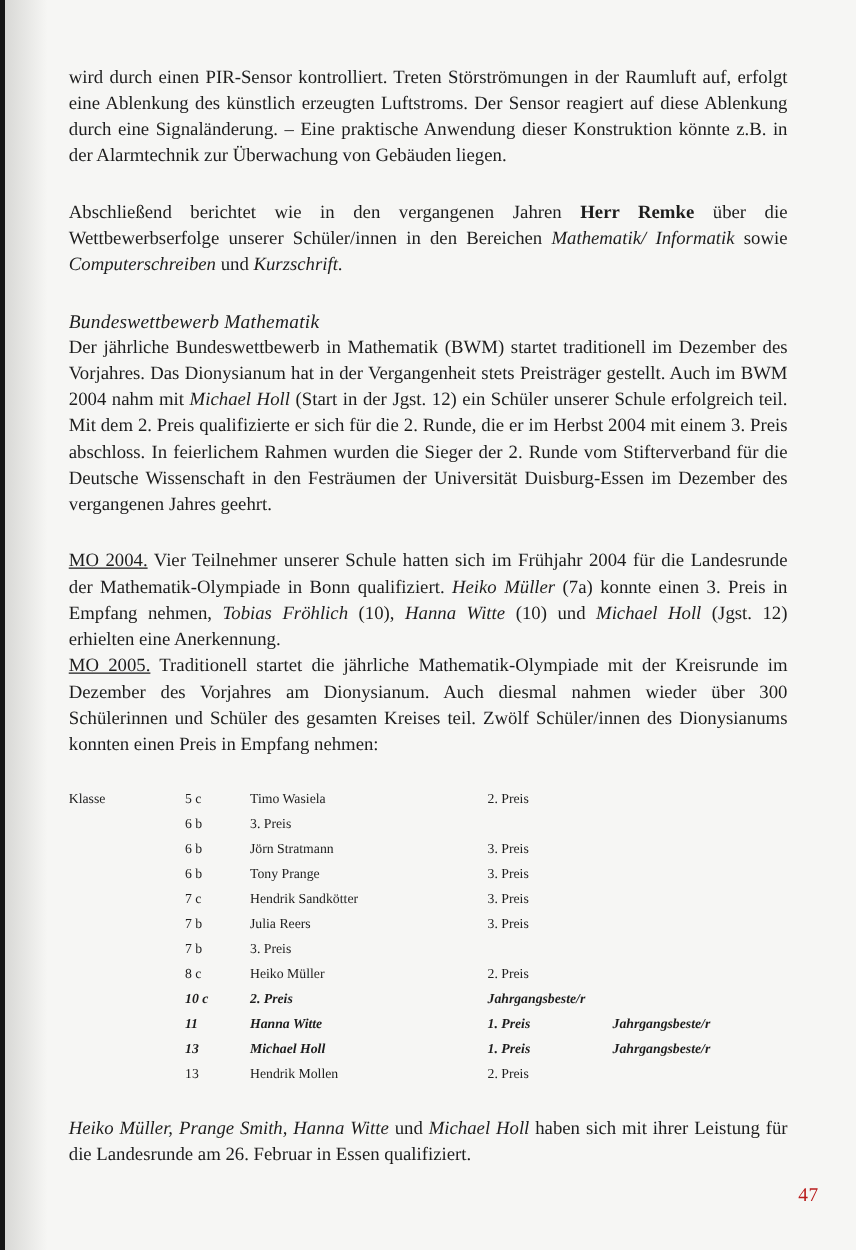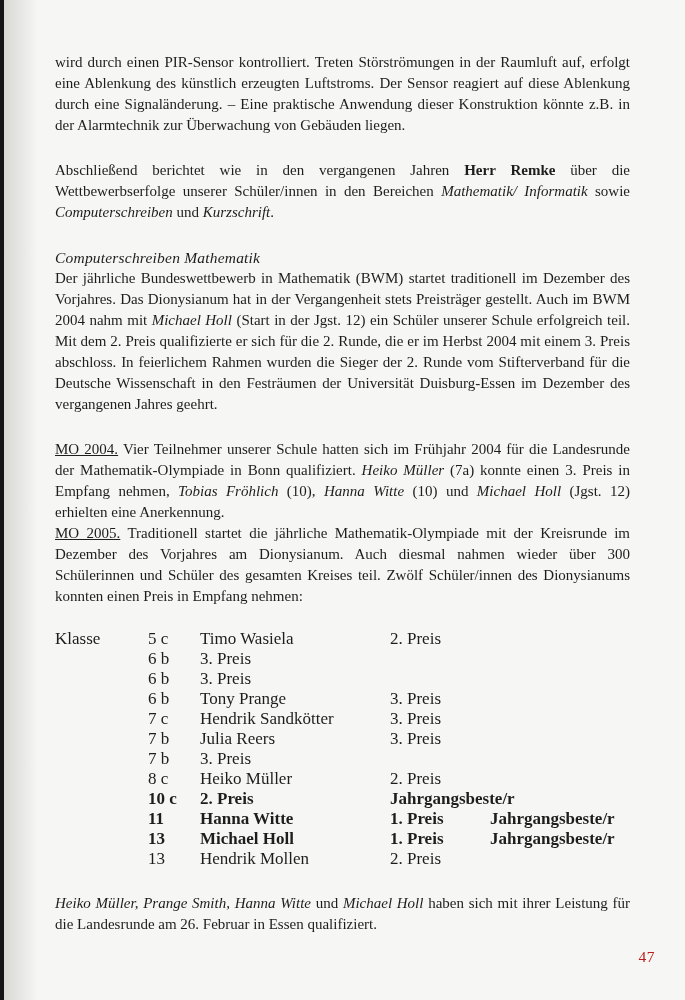--- a/index.html
+++ b/index.html
@@ -50,28 +50,28 @@
     font-weight: normal;
     margin: 0;
     letter-spacing: 0.2px;
   }
   .seg-n { font-style: normal; }
   .seg-b { font-weight: bold; }
   .seg-i { font-style: italic; }
   .seg-u { text-decoration: underline; }
   .prize-table {
     margin: 22px 0 24px 0;
-    font-size: 17px;
+    font-size: 11px;
   }
   .prize-row {
     display: grid;
     grid-template-columns: 93px 52px 190px 100px auto;
     line-height: 20px;
   }
-  .prize-row.bold { font-weight: bold; }
+  .prize-row.bold { font-weight: bold; font-style: italic; }
   .cell { white-space: nowrap; }
   .page-number {
     position: absolute;
     right: 30px;
     bottom: 34px;
     font-size: 15.5px;
     color: #b91c1c;
     letter-spacing: 0.5px;
   }
 </style>
@@ -81,21 +81,21 @@
 <div class="scan">
   <div class="spine"></div>
   <div class="spine-shade"></div>
 
   <div class="page-body">
 
     <p class="para" lang="de"><span class="seg-n">wird durch einen PIR-Sensor kontrolliert. Treten Störströmungen in der Raumluft auf, erfolgt eine Ablenkung des künstlich erzeugten Luftstroms. Der Sensor reagiert auf diese Ablenkung durch eine Signaländerung. – Eine praktische Anwendung dieser Konstruktion könnte z.B. in der Alarmtechnik zur Überwachung von Gebäuden liegen.</span></p>
 
     <p class="para" lang="de"><span class="seg-n">Abschließend berichtet wie in den vergangenen Jahren </span><span class="seg-b">Herr Remke</span><span class="seg-n"> über die Wettbewerbserfolge unserer Schüler/innen in den Bereichen </span><span class="seg-i">Mathematik/ Informatik</span><span class="seg-n"> sowie </span><span class="seg-i">Computerschreiben</span><span class="seg-n"> und </span><span class="seg-i">Kurzschrift</span><span class="seg-n">.</span></p>
 
-    <h3 class="heading">Computerschreiben Mathematik</h3>
+    <h3 class="heading">Bundeswettbewerb Mathematik</h3>
 
     <p class="para" lang="de"><span class="seg-n">Der jährliche Bundeswettbewerb in Mathematik (BWM) startet traditionell im Dezember des Vorjahres. Das Dionysianum hat in der Vergangenheit stets Preisträger gestellt. Auch im BWM 2004 nahm mit </span><span class="seg-i">Michael Holl</span><span class="seg-n"> (Start in der Jgst. 12) ein Schüler unserer Schule erfolgreich teil. Mit dem 2. Preis qualifizierte er sich für die 2. Runde, die er im Herbst 2004 mit einem 3. Preis abschloss. In feierlichem Rahmen wurden die Sieger der 2. Runde vom Stifterverband für die Deutsche Wissenschaft in den Festräumen der Universität Duisburg-Essen im Dezember des vergangenen Jahres geehrt.</span></p>
 
 
     <p class="para tight" lang="de"><span class="seg-u">MO 2004.</span><span class="seg-n"> Vier Teilnehmer unserer Schule hatten sich im Frühjahr 2004 für die Landesrunde der Mathematik-Olympiade in Bonn qualifiziert. </span><span class="seg-i">Heiko Müller</span><span class="seg-n"> (7a) konnte einen 3. Preis in Empfang nehmen, </span><span class="seg-i">Tobias Fröhlich</span><span class="seg-n"> (10), </span><span class="seg-i">Hanna Witte</span><span class="seg-n"> (10) und </span><span class="seg-i">Michael Holl</span><span class="seg-n"> (Jgst. 12) erhielten eine Anerkennung.</span></p>
 
     <p class="para tight" lang="de"><span class="seg-u">MO 2005.</span><span class="seg-n"> Traditionell startet die jährliche Mathematik-Olympiade mit der Kreisrunde im Dezember des Vorjahres am Dionysianum. Auch diesmal nahmen wieder über 300 Schülerinnen und Schüler des gesamten Kreises teil. Zwölf Schüler/innen des Dionysianums konnten einen Preis in Empfang nehmen:</span></p>
 
     <div class="prize-table">
 
@@ -108,20 +108,21 @@
         </div>
         <div class="prize-row">
           <span class="cell"></span>
           <span class="cell">6 b</span>
           <span class="cell">3. Preis</span>
           <span class="cell"></span>
         </div>
         <div class="prize-row">
           <span class="cell"></span>
           <span class="cell">6 b</span>
+          <span class="cell">Jörn Stratmann</span>
           <span class="cell">3. Preis</span>
           <span class="cell"></span>
         </div>
         <div class="prize-row">
           <span class="cell"></span>
           <span class="cell">6 b</span>
           <span class="cell">Tony Prange</span>
           <span class="cell">3. Preis</span>
           <span class="cell"></span>
         </div>

